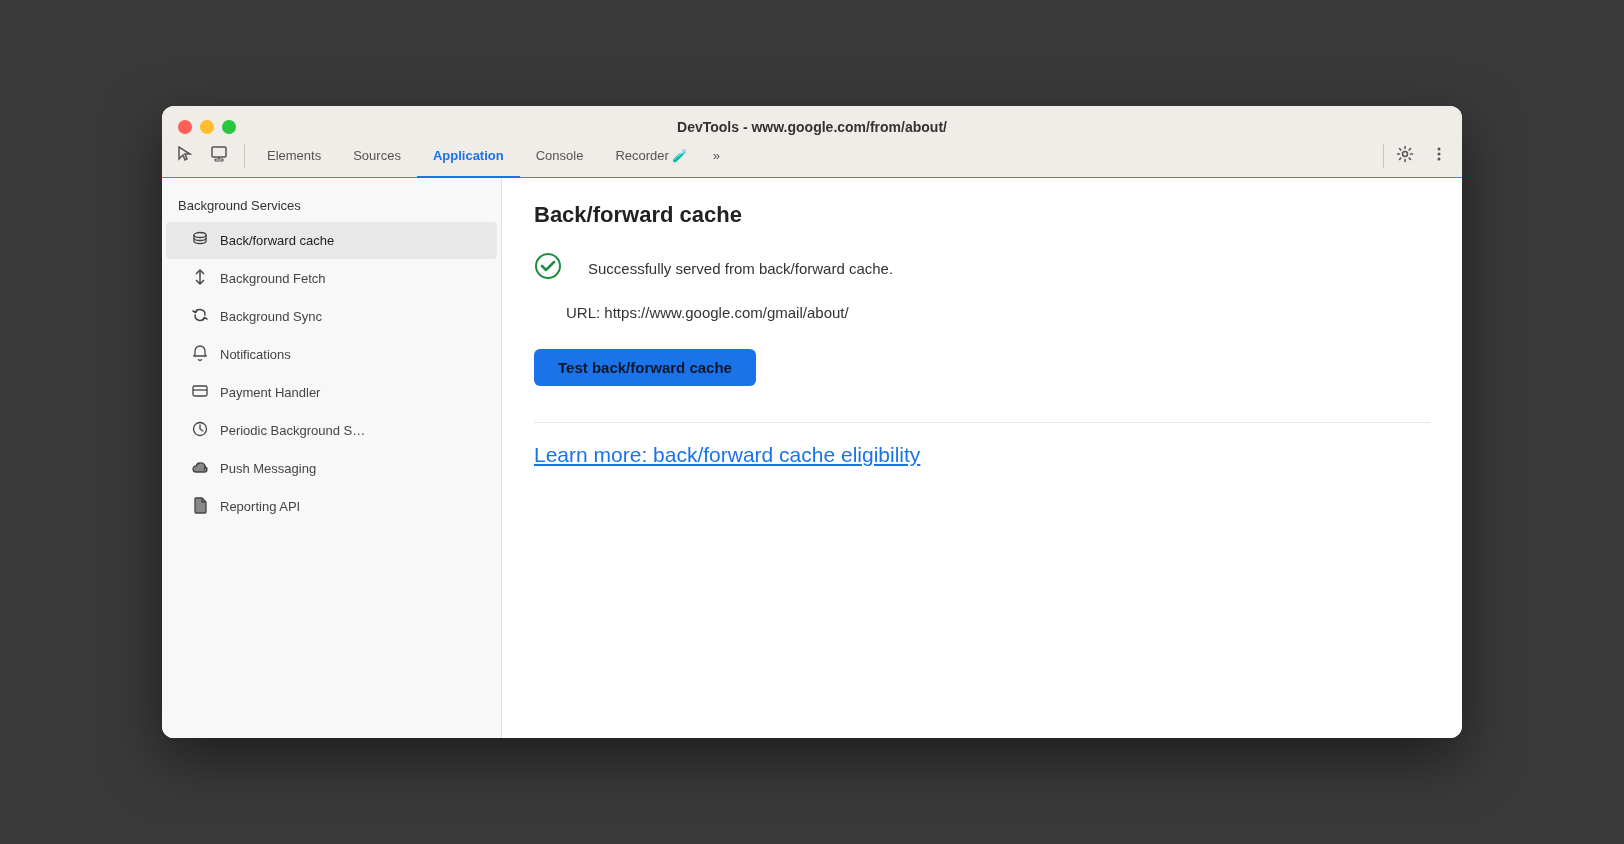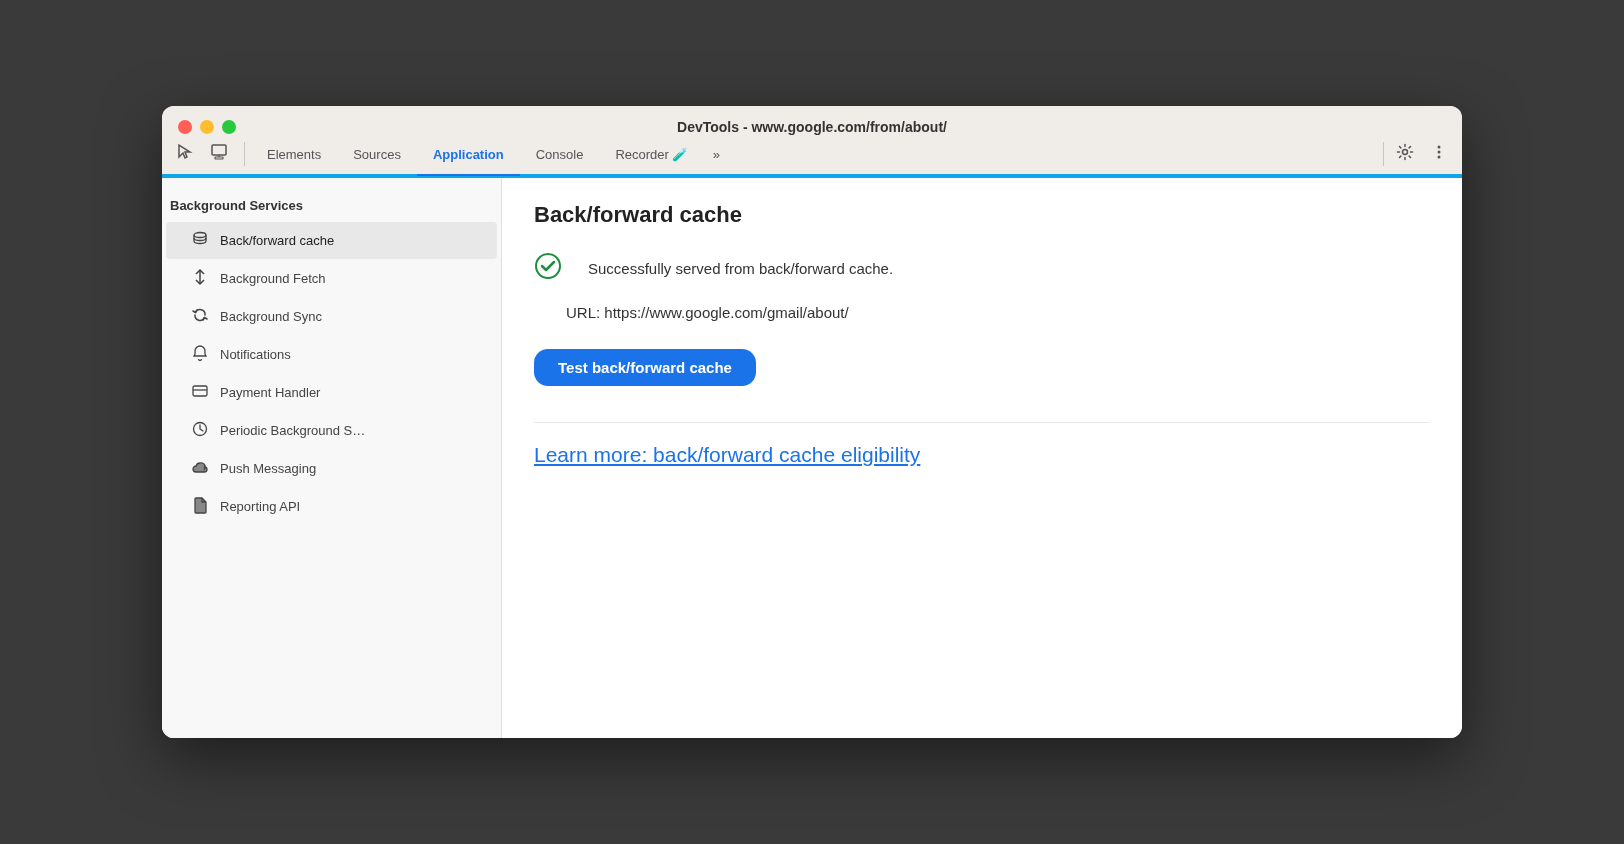--- a/index.html
+++ b/index.html
@@ -45,21 +45,21 @@
       transform: translateX(-50%);
       font-size: 14px;
       font-weight: 600;
       color: #333;
     }
     .tab-bar {
       background: #f0ece8;
       display: flex;
       align-items: center;
       padding: 0 8px;
-      border-bottom: 4px solid #0ea5e9;
+      border-bottom: 1px solid #0ea5e9;
       height: 44px;
       gap: 0;
     }
     .toolbar-icons {
       display: flex;
       align-items: center;
       gap: 4px;
       margin-right: 4px;
     }
     .toolbar-btn {
@@ -141,23 +141,23 @@
     .sidebar {
       width: 340px;
       background: #f8f8f8;
       border-right: 1px solid #e0e0e0;
       padding: 16px 0;
       overflow-y: auto;
       flex-shrink: 0;
     }
     .sidebar-section-title {
       font-size: 13px;
-      font-weight: 700;
+      font-weight: 400;
       color: #333;
-      padding: 4px 8px 8px;
+      padding: 4px 16px 8px;
     }
     .sidebar-item {
       display: flex;
       align-items: center;
       gap: 10px;
       padding: 8px 16px 8px 24px;
       font-size: 13px;
       color: #444;
       cursor: pointer;
       border-radius: 4px;
@@ -197,23 +197,23 @@
     }
     .url-row {
       font-size: 15px;
       color: #333;
       margin-bottom: 28px;
     }
     .url-row span.label { color: #333; margin-left: 32px; }
     .url-row span.value { color: #333; }
     .test-btn {
       background: #1a73e8;
-      color: #ffffff;
+      color: #0f172a;
       border: none;
-      border-radius: 14px;
+      border-radius: 6px;
       padding: 10px 24px;
       font-size: 15px;
       font-weight: 600;
       cursor: pointer;
       margin-bottom: 28px;
     }
     .divider-h {
       height: 1px;
       background: #e8e8e8;
       margin: 8px 0 20px;

